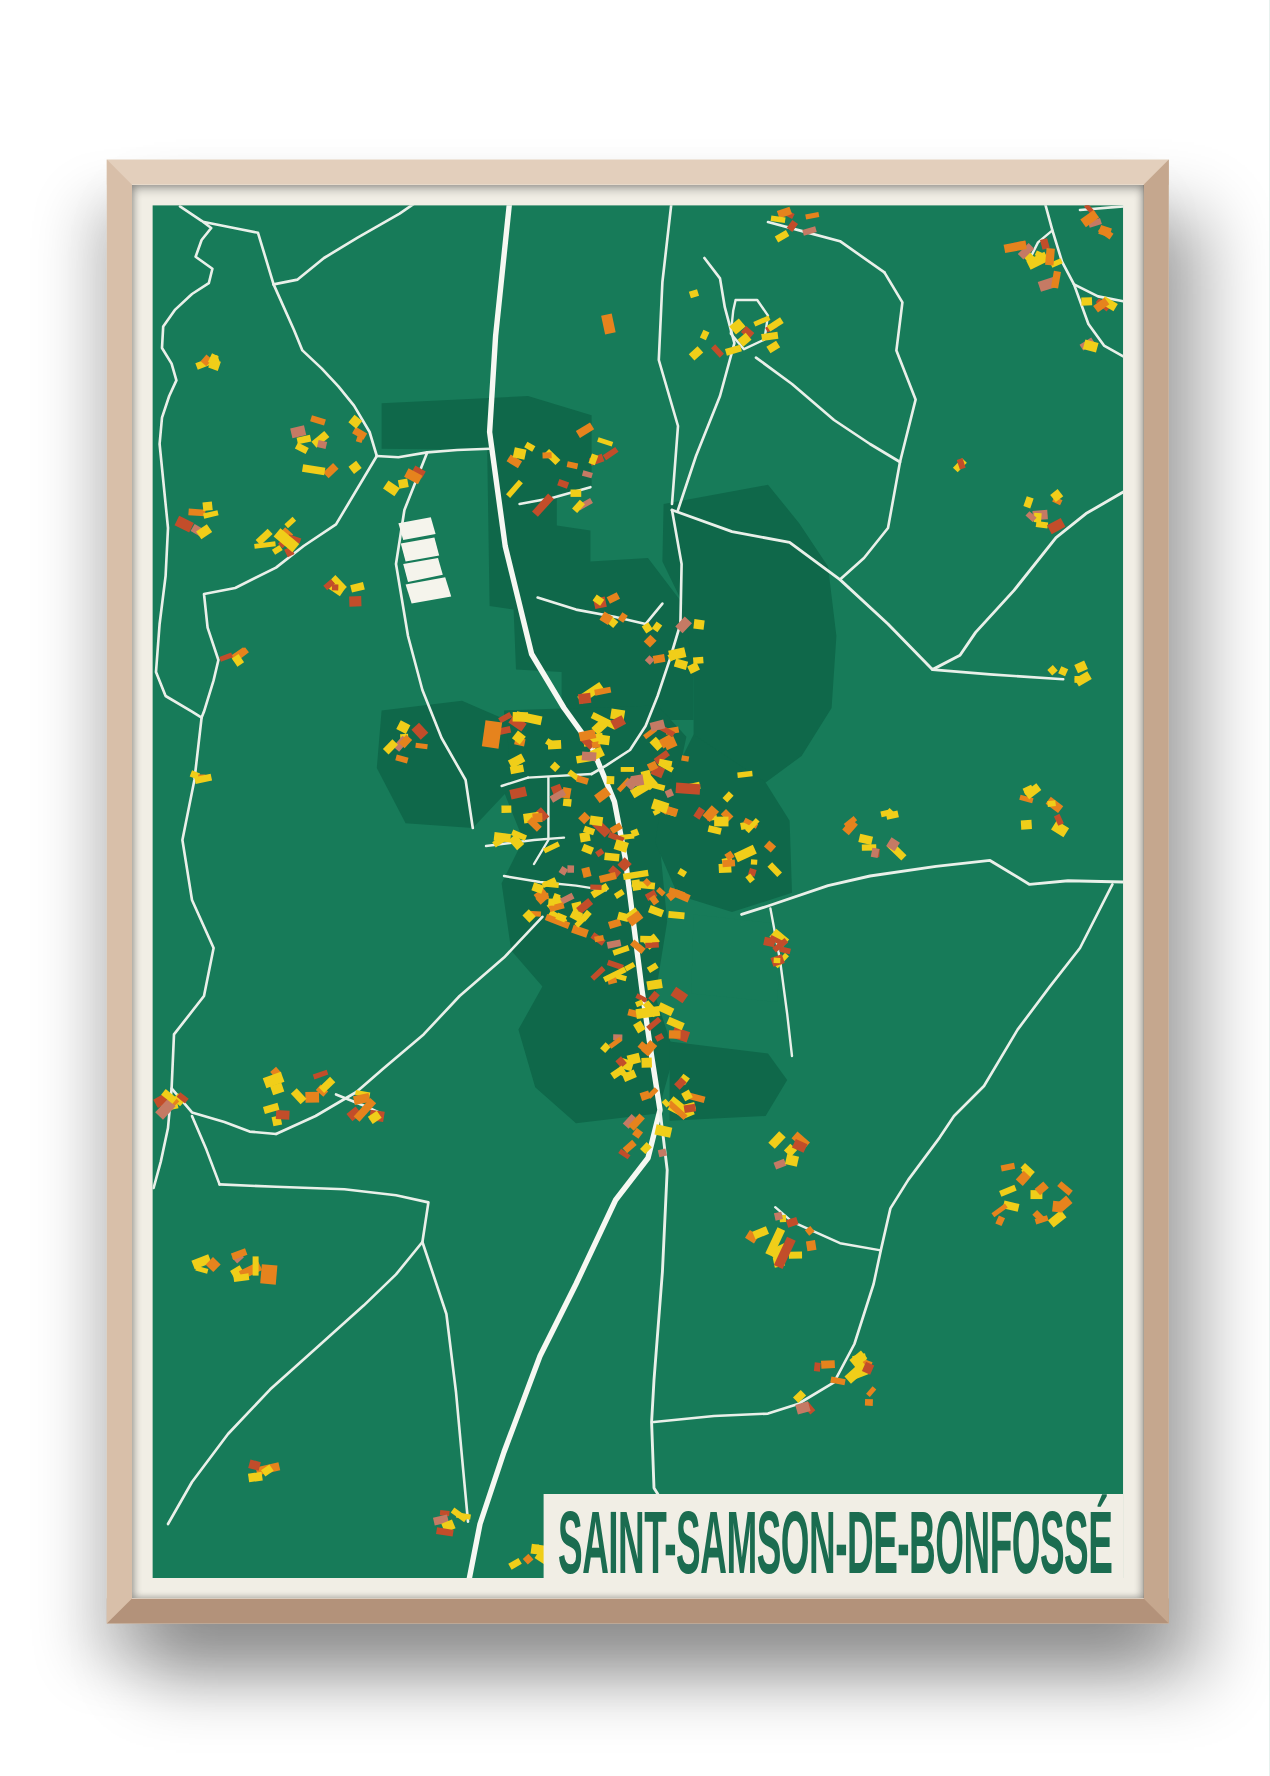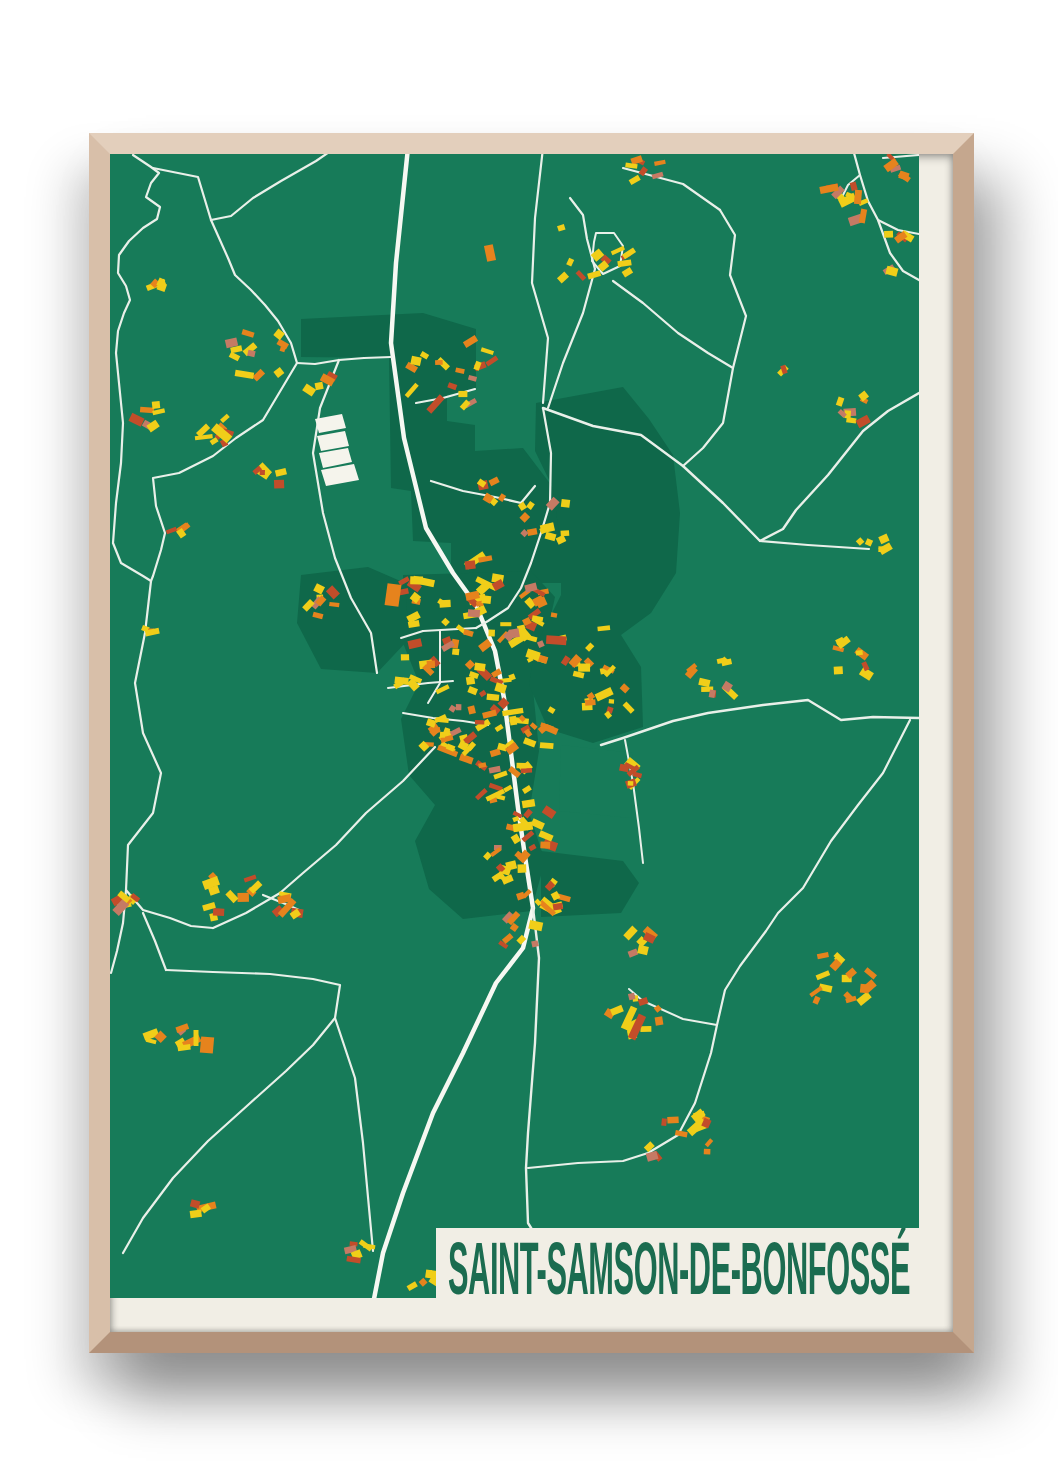--- a/index.html
+++ b/index.html
@@ -6,21 +6,21 @@
   body{width:1058px;height:1480px;font-family:"Liberation Sans",sans-serif;}
   .scene{position:relative;width:1058px;height:1480px;background:#ffffff;overflow:hidden;}
   .poster-frame{
     position:absolute;left:89px;top:133px;width:885px;height:1220px;box-sizing:border-box;
     border-style:solid;border-width:21px;
     border-color:#e3cfbc #c5a78e #b3927a #d8bfa9;
     background:#f1eee5;
     box-shadow:30px 45px 55px rgba(0,0,0,.33),-18px 35px 45px rgba(0,0,0,.18),inset 0 0 3px rgba(70,45,25,.45);
   }
   .poster-mat{
-    position:absolute;inset:0;box-sizing:border-box;background:#f1eee5;
+    position:absolute;inset:0;box-sizing:border-box;padding:17px;background:#f1eee5;
     box-shadow:inset 0 4px 8px rgba(0,0,0,.26),inset 3px 0 6px rgba(0,0,0,.12),inset -3px 0 6px rgba(0,0,0,.10),inset 0 -2px 5px rgba(0,0,0,.10);
   }
   .map-wrap{width:809px;height:1144px;}
   svg{display:block;width:809px;height:1144px;}
   #banner-text{
     font-family:"Liberation Sans",sans-serif;
     font-weight:700;
     letter-spacing:-1px;
   }
 </style>

